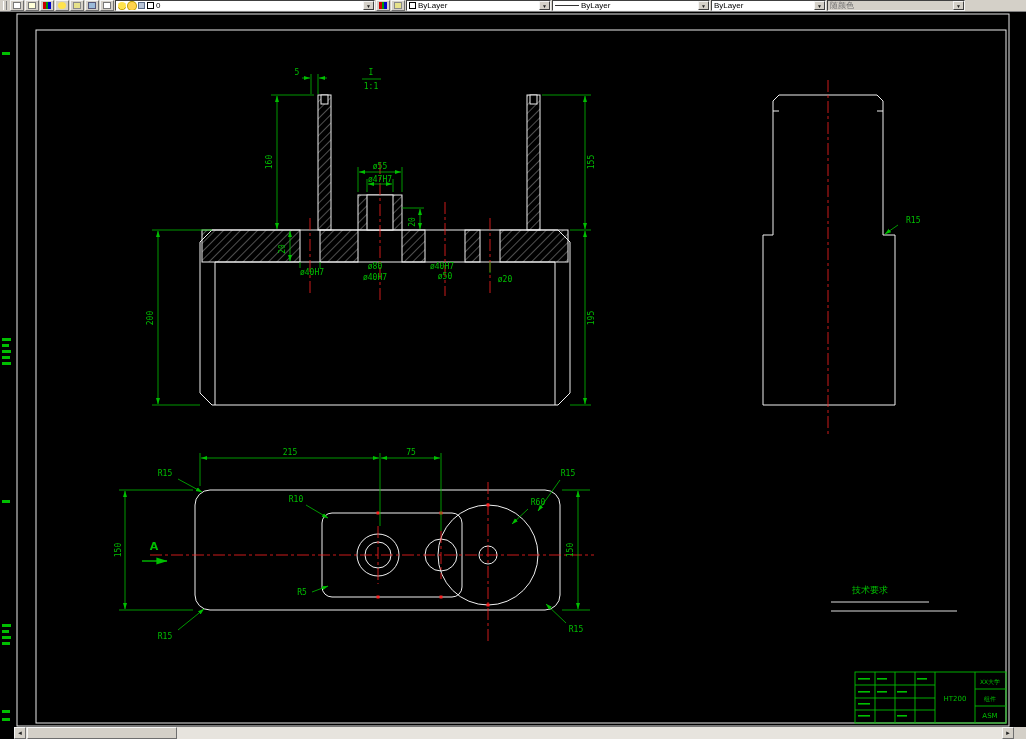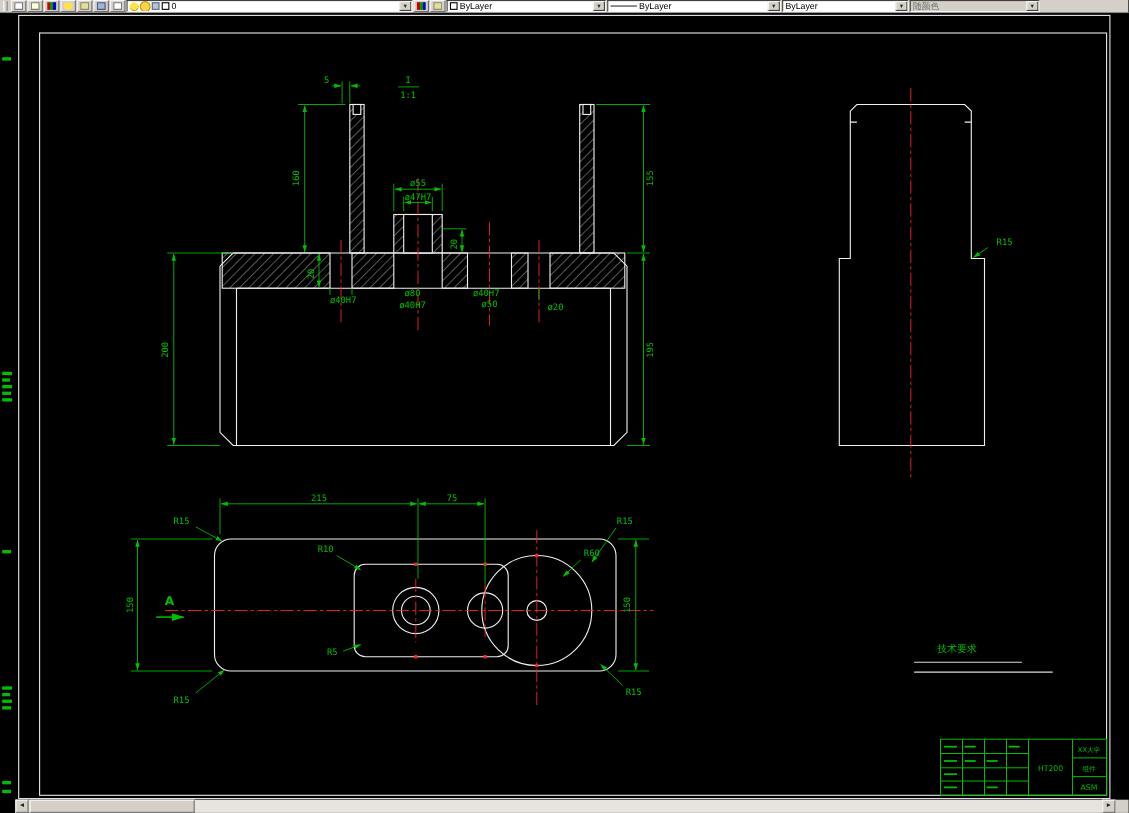--- a/index.html
+++ b/index.html
@@ -15,21 +15,21 @@
   .ic-bulb::after{background:#ffe34d;border-radius:50%}
   .ic-make::after{background:#e6e28a;box-shadow:inset 0 0 0 1px #888}
   .ic-prev::after{background:#9ab9d8;box-shadow:inset 0 0 0 1px #557}
   .combo{height:11px;background:#fff;border:1px solid;border-color:#404040 #f5f5f5 #f5f5f5 #404040;display:flex;align-items:center;gap:2px;padding-left:2px;font-size:8px;line-height:9px;color:#000;flex:0 0 auto;white-space:nowrap;overflow:hidden}
   .combo .cv{flex:1 1 auto;overflow:hidden}
   .combo .arrow{flex:0 0 auto;width:11px;height:9px;background:#d4d0c8;border:1px solid;border-color:#f5f5f5 #404040 #404040 #f5f5f5;font-size:5px;line-height:8px;text-align:center;color:#222}
   .combo.layer{width:260px}
   .combo.color{width:145px}
   .combo.ltype{width:158px}
   .combo.lwt{width:115px}
-  .combo.pstyle{width:118px}
+  .combo.pstyle{width:138px}
   .combo.disabled{background:#d4d0c8;color:#707070}
   .mi{width:8px;height:8px;flex:0 0 auto;display:inline-block}
   .mi-bulb{background:radial-gradient(circle at 50% 40%,#ffe34d 60%,#c9a400 61%);border-radius:50%}
   .mi-sun{background:#ffd34d;border-radius:50%;box-shadow:0 0 0 1px #b99c00}
   .mi-lock{width:7px;height:7px;background:#b8c4d6;border:1px solid #5a6a85}
   .mi-swatch{width:7px;height:7px;background:#fff;border:1px solid #000}
   .ltsample{width:24px;height:0;border-top:1px solid #333;flex:0 0 auto}
   
   .canvas{position:absolute;top:12px;left:0;width:1026px;height:715px;background:#000}
   .dt{font:8px "DejaVu Sans Mono",monospace;fill:#00bf00}

